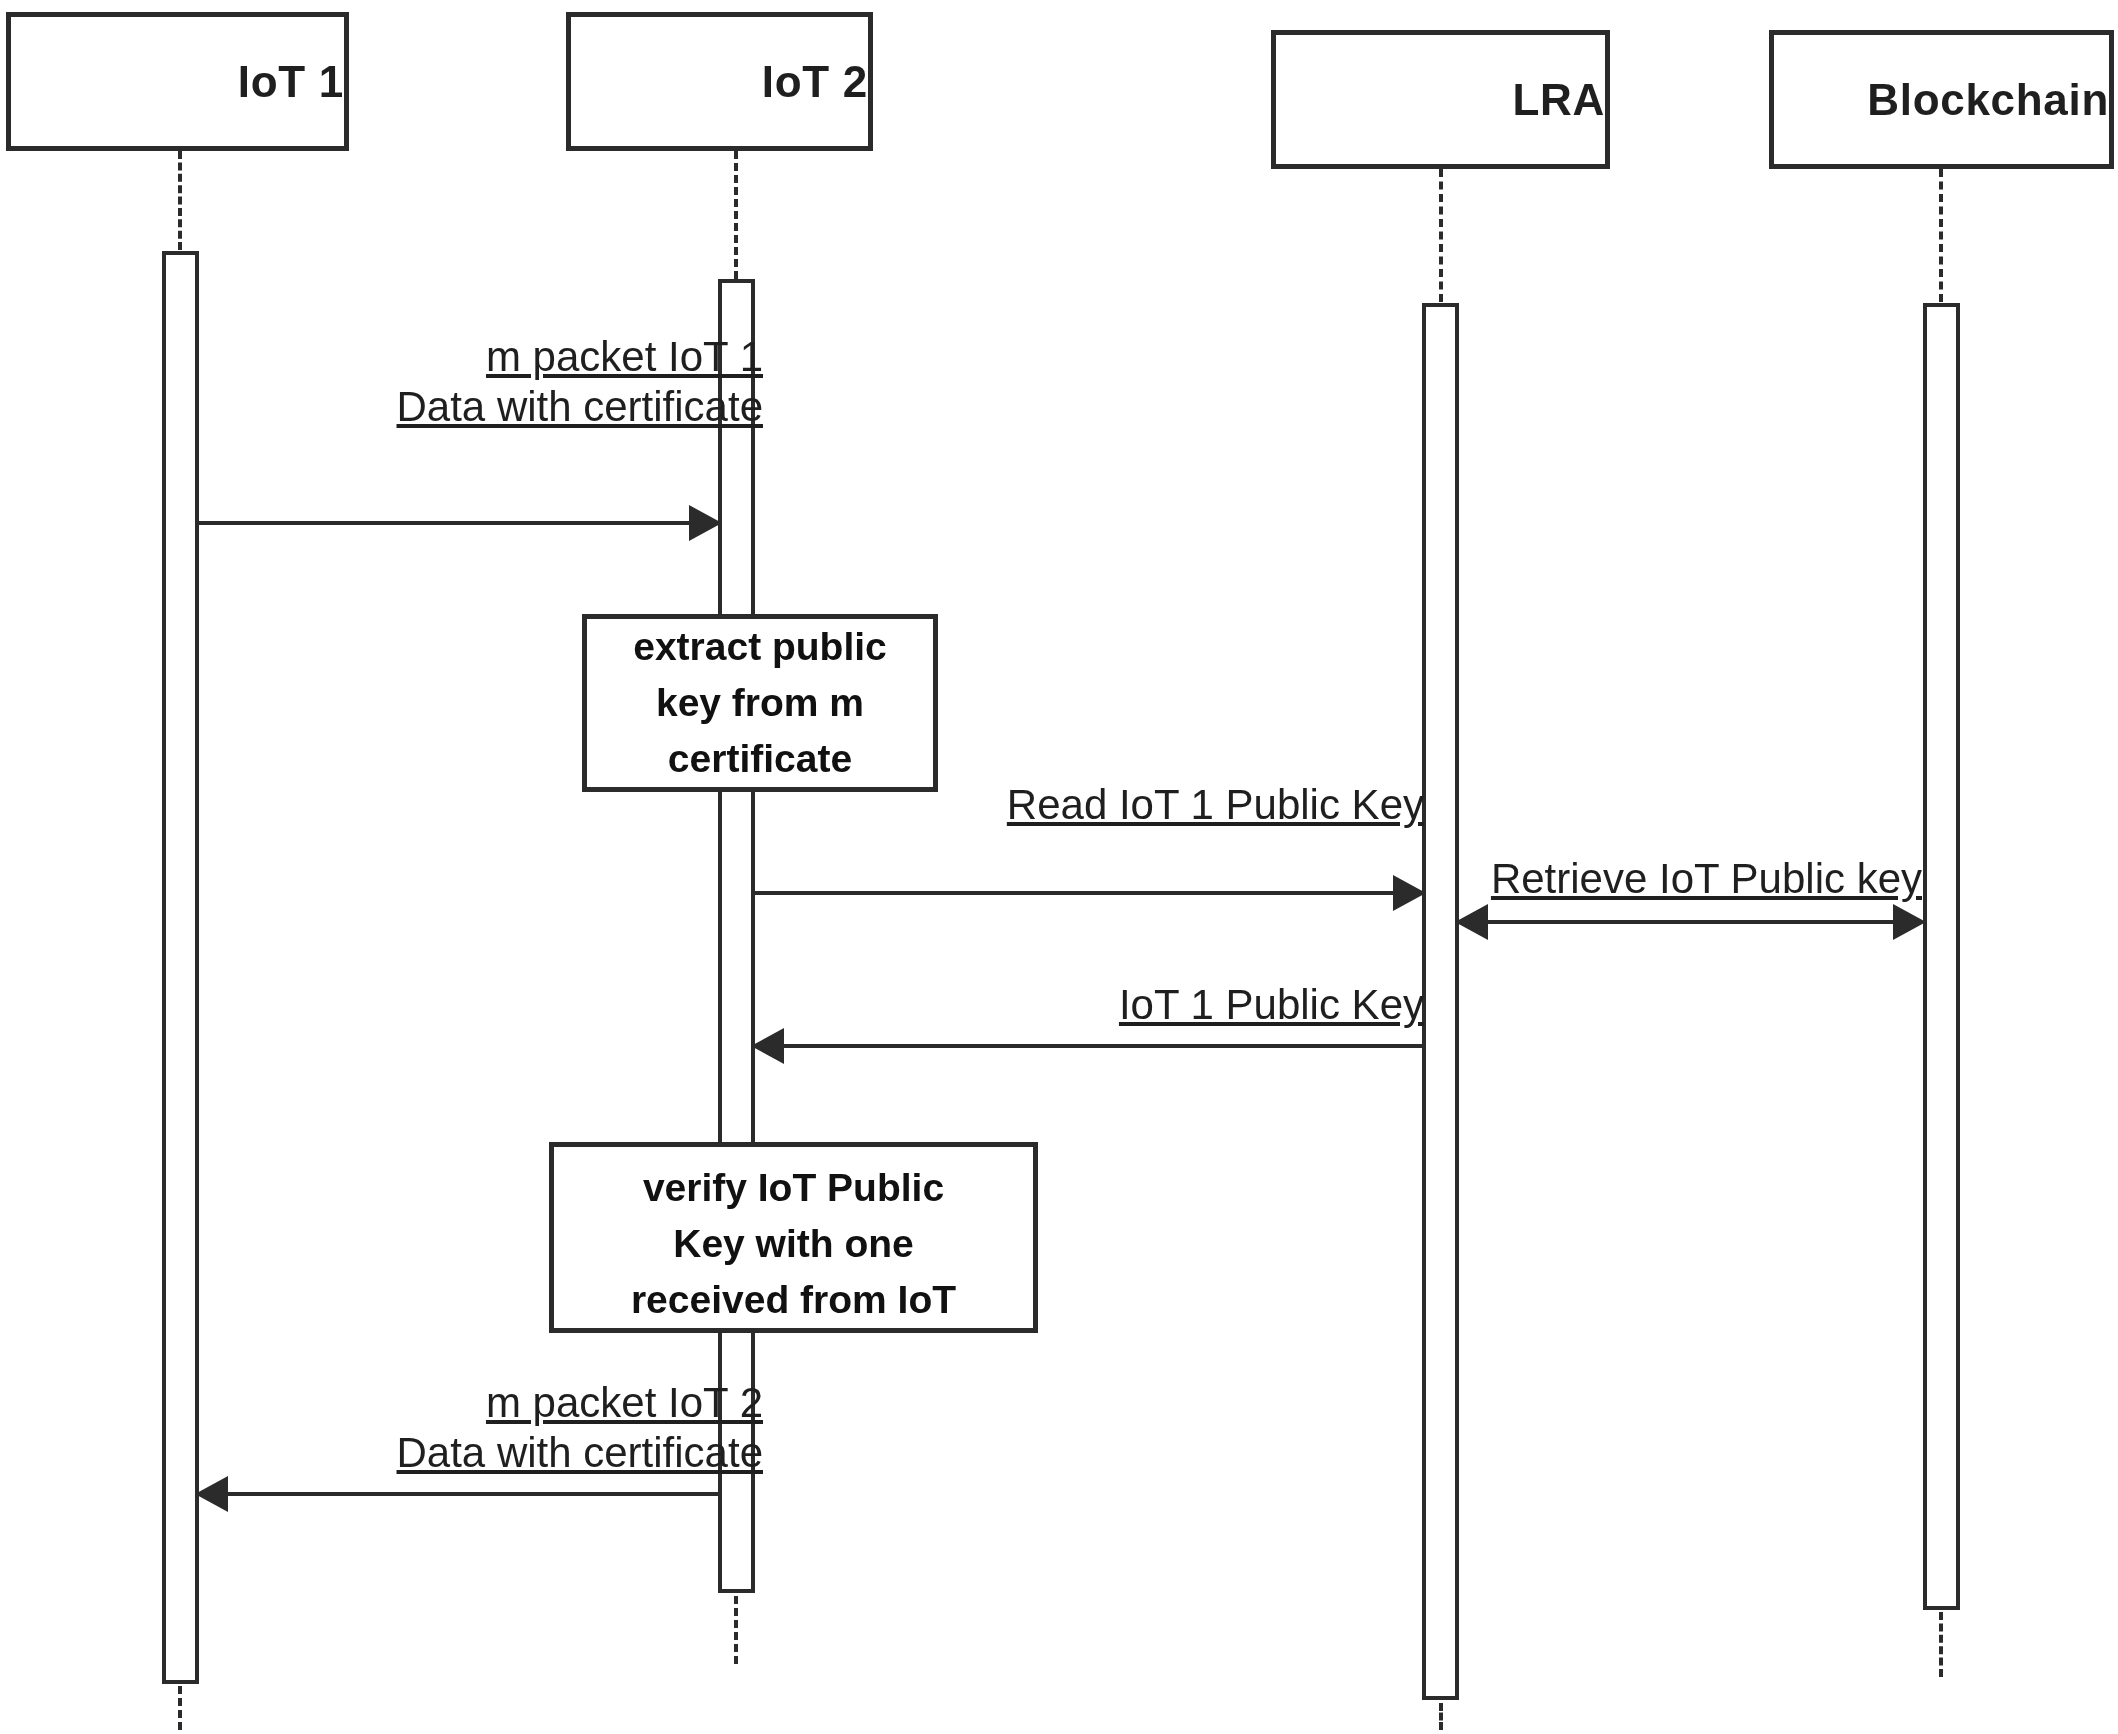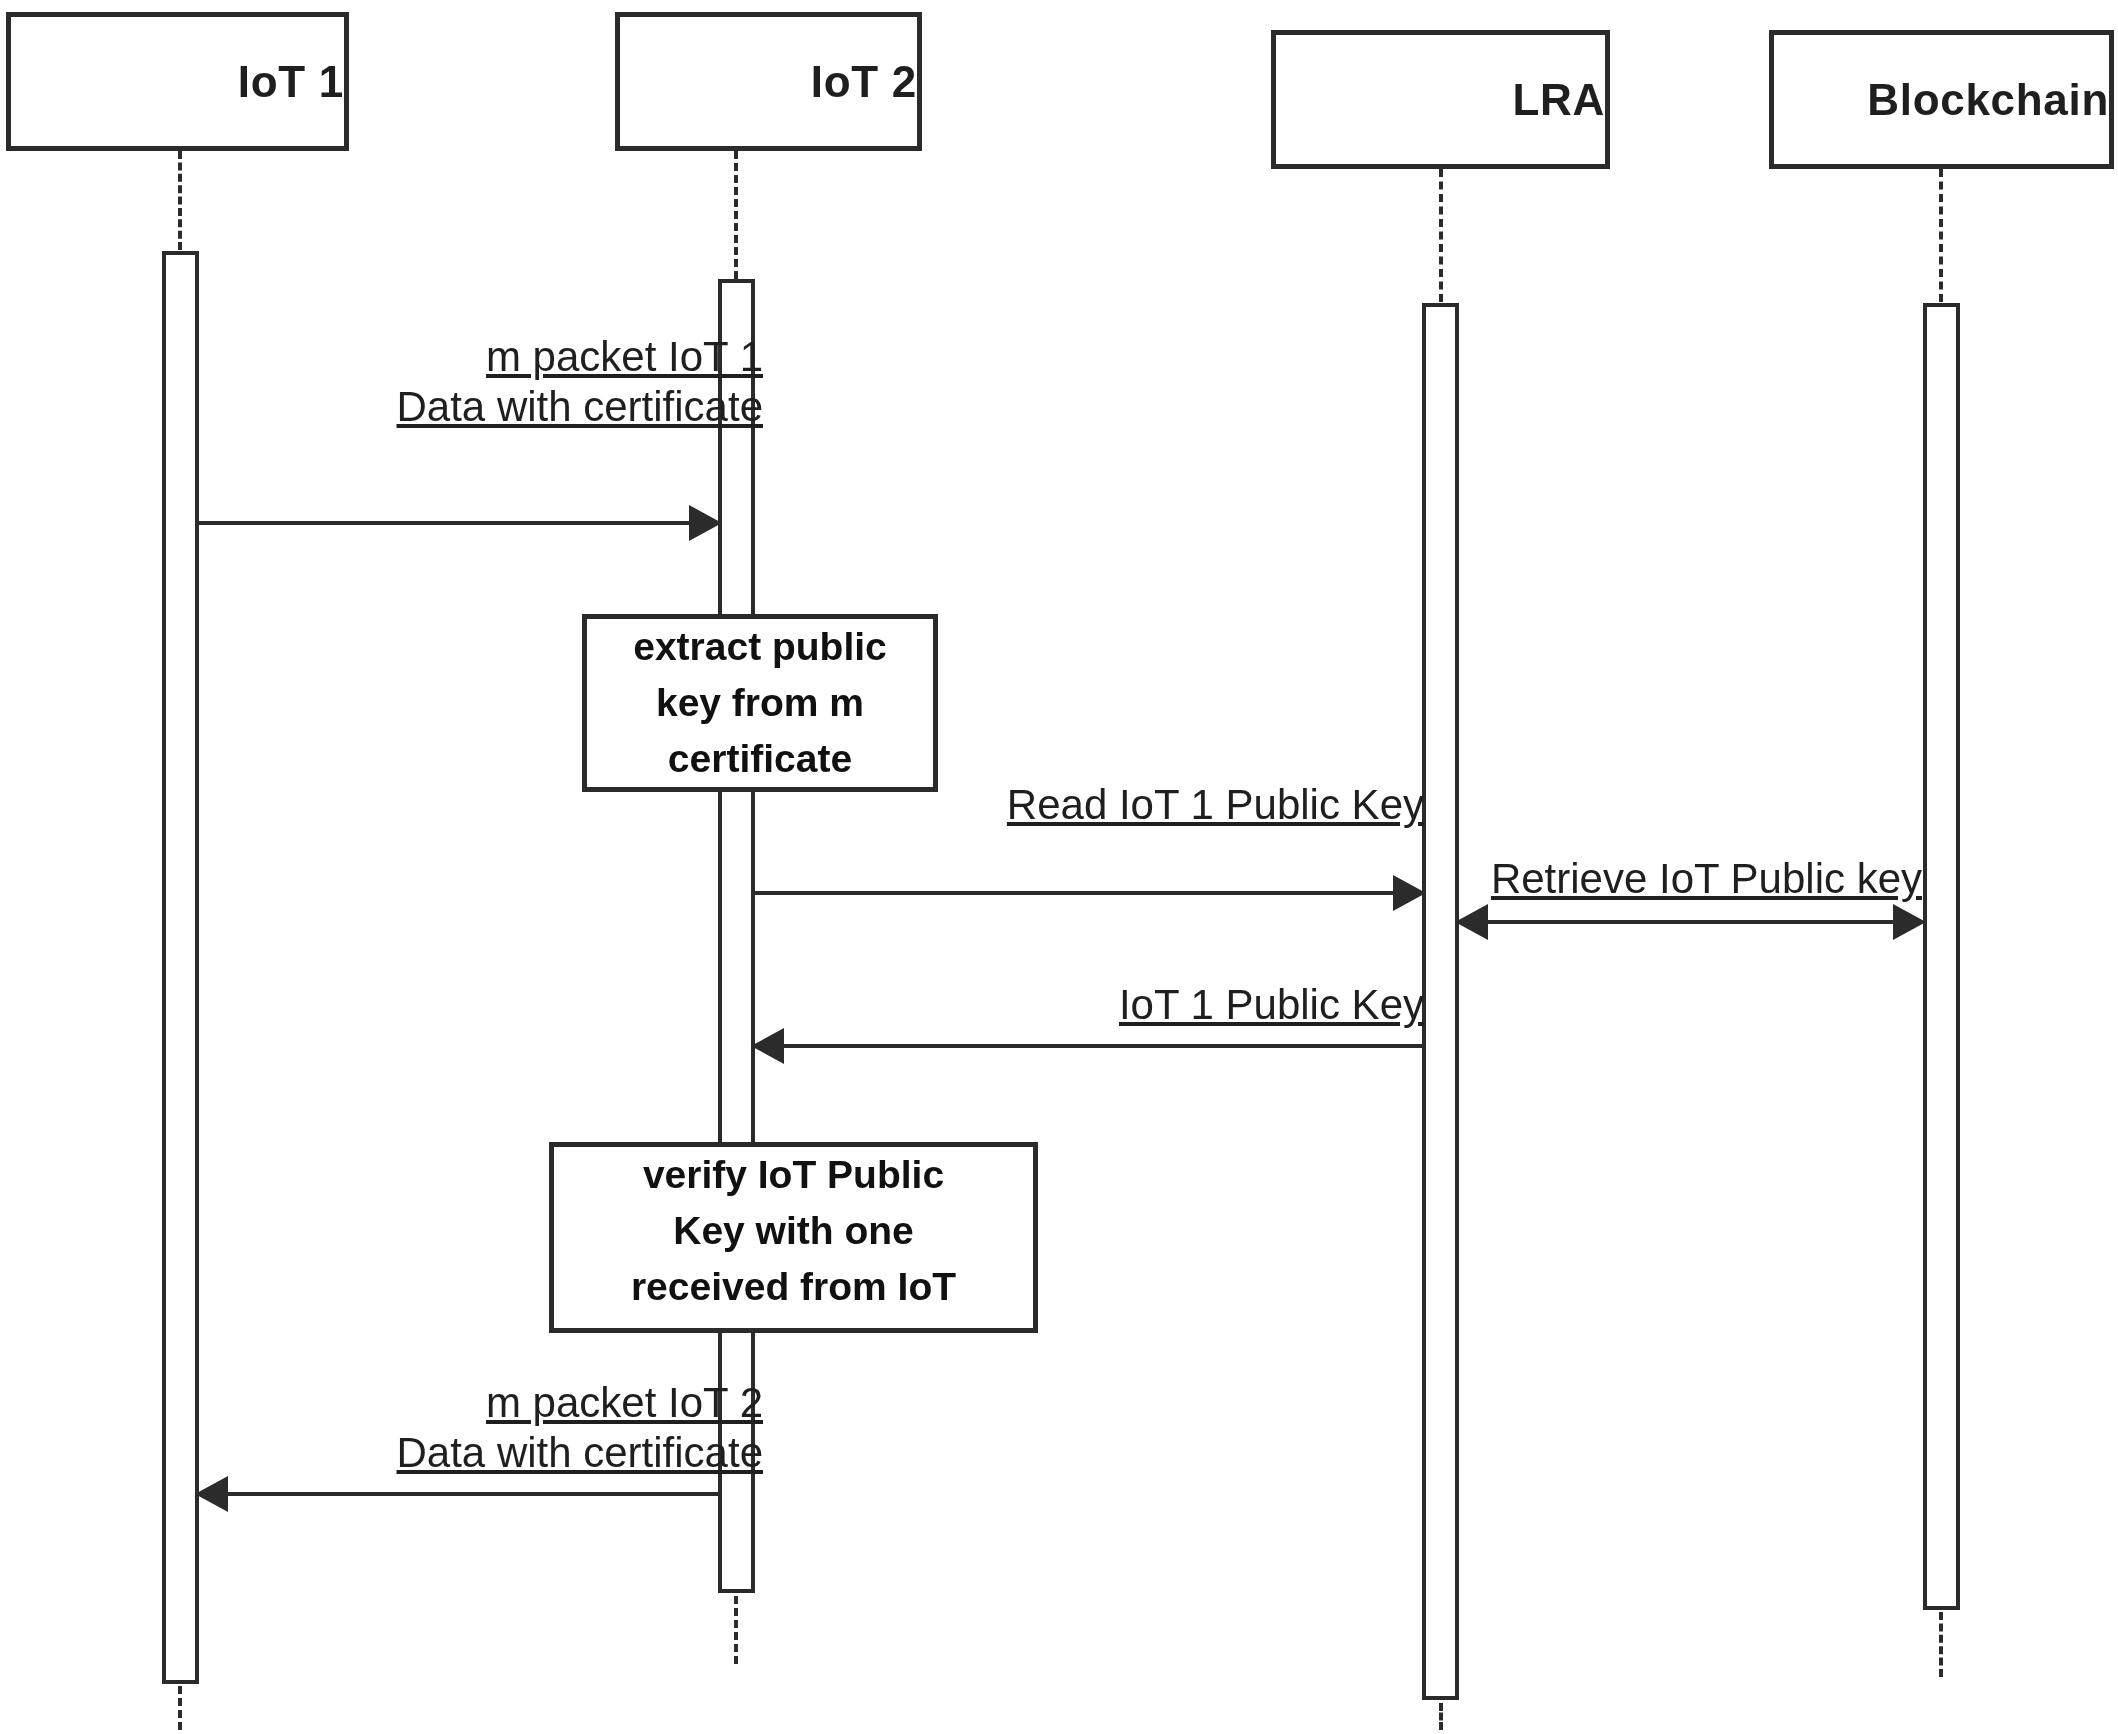--- a/index.html
+++ b/index.html
@@ -13,21 +13,21 @@
     box-sizing:border-box;display:flex;align-items:center;justify-content:flex-end;z-index:4;
   }
   .pbox span{font-weight:bold;font-size:44px;letter-spacing:0.7px;}
   
   .dash{position:absolute;width:0;border-left:4.4px dashed #2b2b2b;z-index:1;}
   
   .bar{position:absolute;background:#ffffff;border:4.4px solid #2b2b2b;box-sizing:border-box;z-index:2;}
   
   .abox{
     position:absolute;background:#ffffff;border:5.2px solid #2b2b2b;box-sizing:border-box;
-    display:flex;flex-direction:column;align-items:center;justify-content:flex-start;
+    display:flex;flex-direction:column;align-items:center;justify-content:flex-end;
     text-align:center;z-index:5;
   }
   .abox span{font-weight:bold;font-size:39px;line-height:56px;color:#111111;}
   
   .mlabel{position:absolute;text-align:right;font-size:42px;line-height:50px;z-index:6;text-decoration:underline;}
   
   .mline{position:absolute;height:4.4px;background:#2b2b2b;z-index:3;}
   .head{
     position:absolute;top:50%;width:0;height:0;transform:translateY(-50%);
     border-top:18.5px solid transparent;border-bottom:18.5px solid transparent;
@@ -36,21 +36,21 @@
   .head-l{left:-4.4px;border-right:33px solid #2b2b2b;}
 </style>
 </head>
 <body>
 
 <div class="stage">
 
   <div class="pbox" style="left:6px;top:12px;width:343px;height:139px;">
     <span>IoT 1</span>
   </div>
-  <div class="pbox" style="left:615px;top:12px;width:307px;height:139px;">
+  <div class="pbox" style="left:566px;top:12px;width:307px;height:139px;">
     <span>IoT 2</span>
   </div>
   <div class="pbox" style="left:1769px;top:30px;width:345px;height:139px;">
     <span>Blockchain</span>
   </div>
   <div class="pbox" style="left:1271px;top:30px;width:339px;height:139px;">
     <span>LRA</span>
   </div>
 
   <div class="dash" style="left:178px;top:151px;height:99px;"></div>

